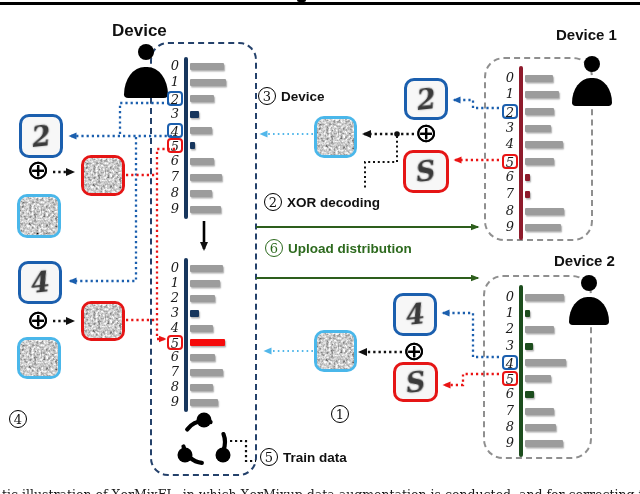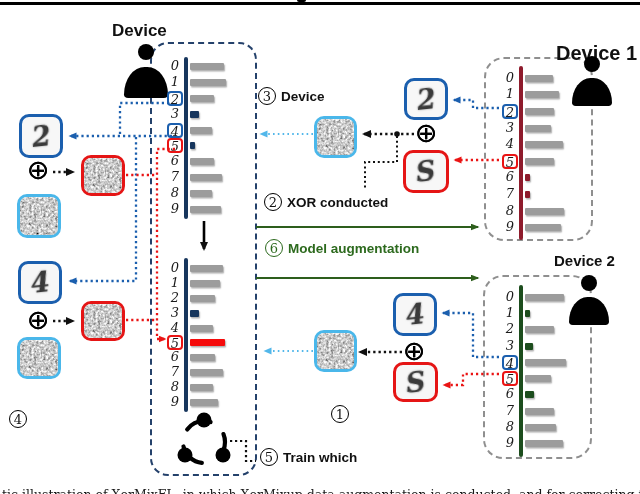--- a/index.html
+++ b/index.html
@@ -8,21 +8,21 @@
 
   .abs{position:absolute;}
 
   
   .top-rule{left:0;top:2px;width:640px;height:3px;background:#000;}
   .hdr-frag{left:297px;top:0;width:9px;height:2px;background:#000;border-radius:0 0 3px 3px;}
 
   
   .title{font-weight:bold;white-space:nowrap;}
   .t-server{left:112px;top:21px;font-size:17px;}
-  .t-dev1{left:556px;top:42px;font-size:20px;}
+  .t-dev1{left:556px;top:26px;font-size:15px;}
   .t-dev2{left:554px;top:252px;font-size:15px;}
 
   
   .person{width:40px;height:50px;}
   .person::before{content:"";position:absolute;left:50%;top:0;transform:translateX(-50%);
     width:16px;height:16px;background:#000;border-radius:50%;}
   .person::after{content:"";position:absolute;left:0;bottom:0;width:100%;height:57%;
     background:#000;border-radius:50% 50% 10% 10% / 95% 95% 12% 12%;}
   .p-server{left:124px;top:44px;width:44px;height:54px;}
   .p-dev1{left:572px;top:56px;}
@@ -351,35 +351,35 @@
     <circle cx="8" cy="44" r="7.5" fill="#000"></circle>
     <circle cx="46" cy="44" r="7.5" fill="#000"></circle>
   </svg>
 
   <div class="abs step" style="left:258px;top:87px;">
     <span class="cnum">3</span>
     <span>Device</span>
     </div>
   <div class="abs step" style="left:264px;top:193px;">
     <span class="cnum">2</span>
-    <span>XOR conducted</span>
+    <span>XOR decoding</span>
     </div>
   <div class="abs step green" style="left:265px;top:239px;">
     <span class="cnum">6</span>
-    <span>Model augmentation</span>
+    <span>Upload distribution</span>
     </div>
   <div class="abs step" style="left:331px;top:405px;">
     <span class="cnum">1</span>
     </div>
   <div class="abs step" style="left:9px;top:410px;">
     <span class="cnum">4</span>
     </div>
   <div class="abs step" style="left:260px;top:448px;">
     <span class="cnum">5</span>
-    <span>Train which</span>
+    <span>Train data</span>
     </div>
 
   <div class="abs caption">tic illustration of XorMixFL, in which XorMixup data augmentation is conducted, and for correcting the non-IID</div>
 
   <svg class="overlay" width="640" height="494" viewBox="0 0 640 494">
     <defs>
       <marker id="mb" markerUnits="userSpaceOnUse" markerWidth="9" markerHeight="9" refX="6.5" refY="3.5" orient="auto">
         <path d="M0,0L8,3.5L0,7z" fill="#1b5fae"></path>
         </marker>
       <marker id="mr" markerUnits="userSpaceOnUse" markerWidth="9" markerHeight="9" refX="6.5" refY="3.5" orient="auto">

